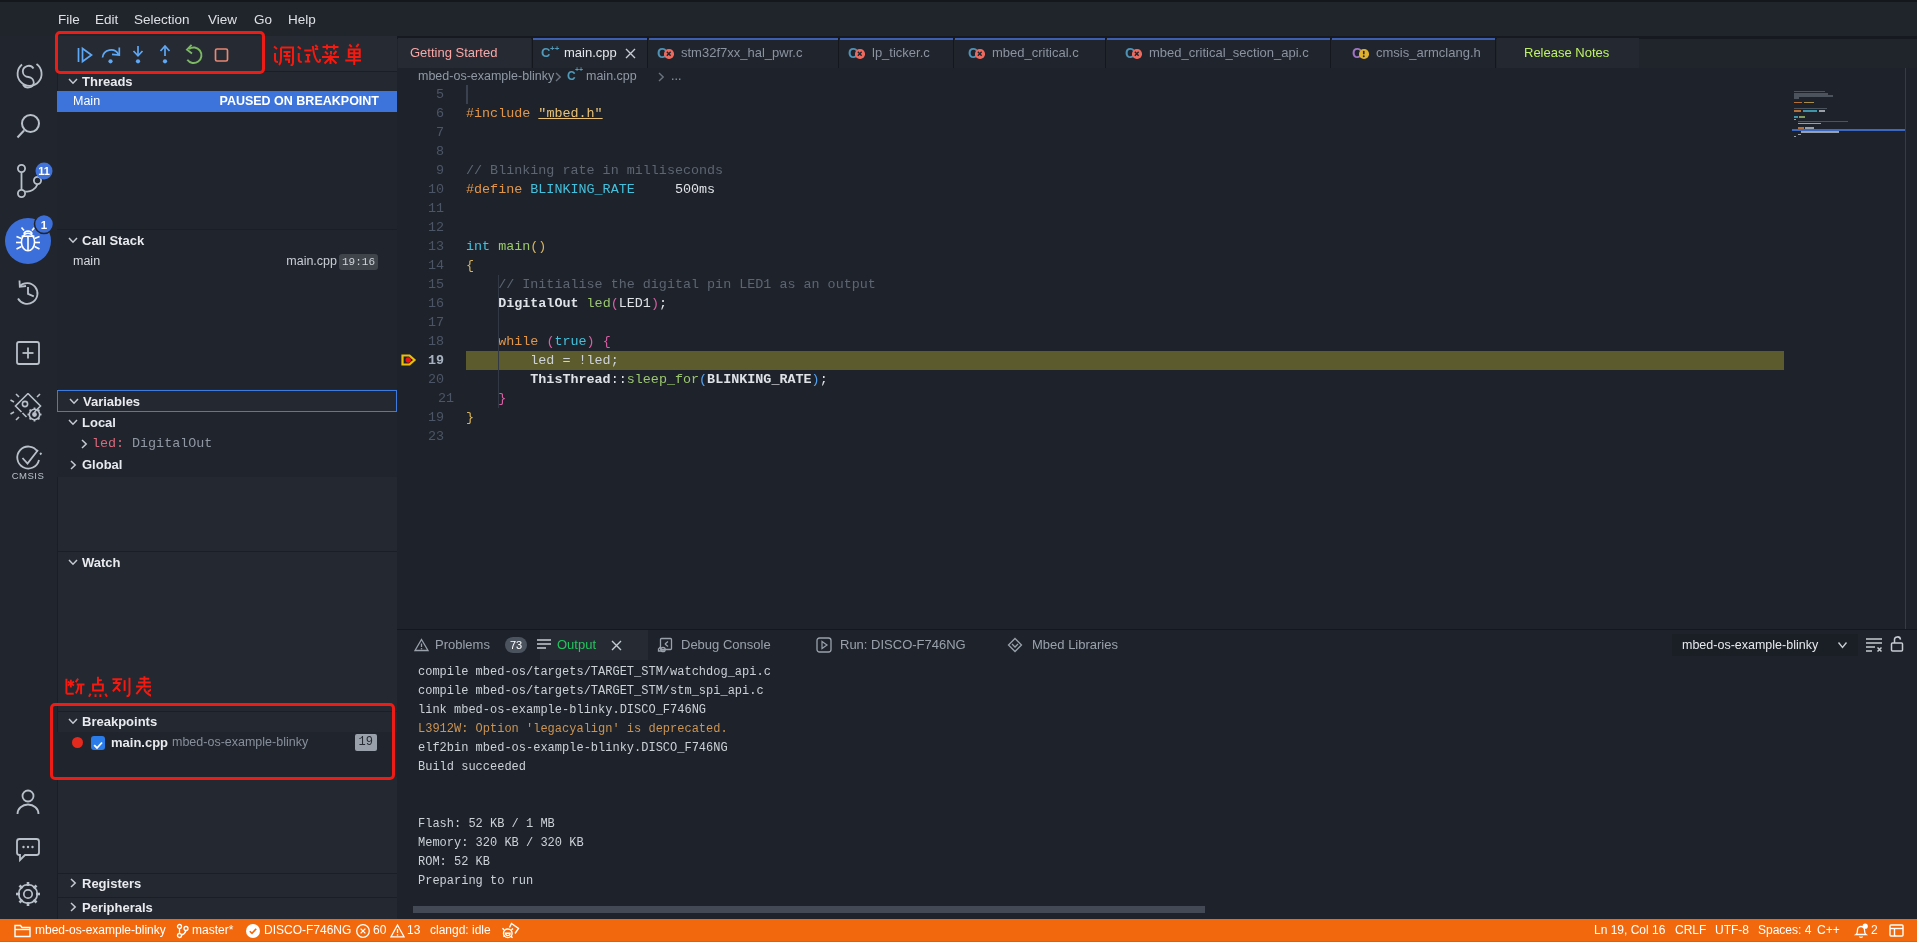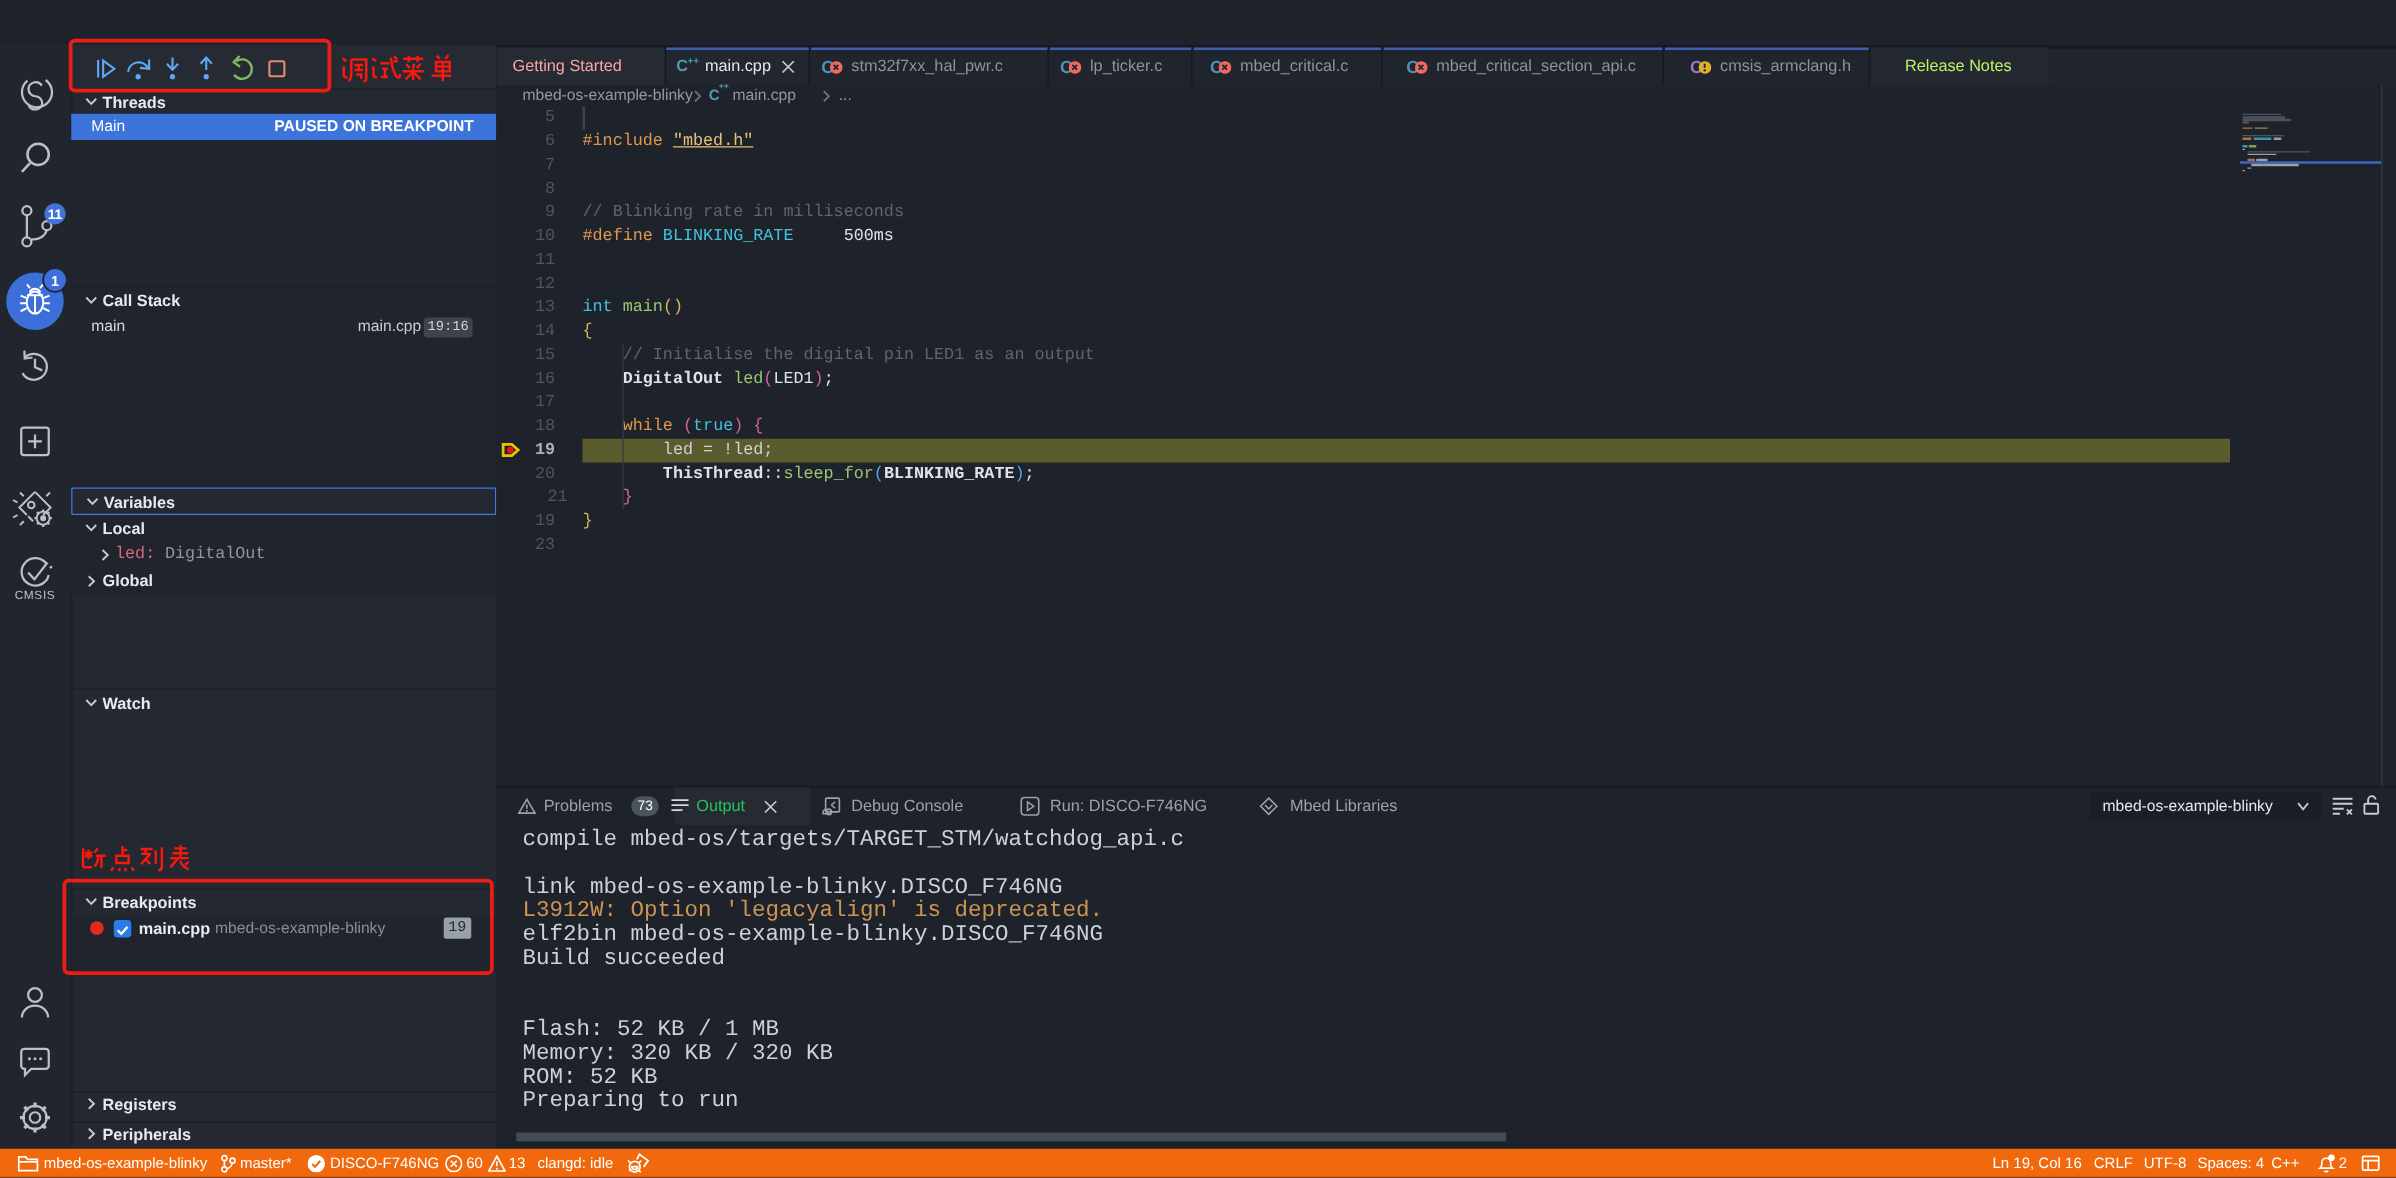--- a/index.html
+++ b/index.html
@@ -41,29 +41,37 @@
   .c-cyan { color:#43c1dd; }
   .c-green { color:#9cc76f; }
   .c-gold { color:#d8b35c; }
   .c-pink { color:#d75fa3; }
   .c-blue { color:#55a2f0; }
   .c-bold { font-weight:bold; }
   .c-dim  { color:#ced3da; }
 
   
   .ptab { position:absolute; top:630px; height:30px; line-height:30px; font-size:13px; color:#9aa1ab; }
-  .out-line { position:absolute; white-space:pre; font-family:"Liberation Mono", monospace; font-size:18px; line-height:19px; height:19px; color:#ccd1d8; }
+  .out-line { position:absolute; white-space:pre; font-family:"Liberation Mono", monospace; font-size:12px; line-height:19px; height:19px; color:#ccd1d8; }
 
   
   .redbox { position:absolute; border:3.5px solid #ed1c16; border-radius:5px; }
 </style>
 </head>
 <body>
 <div id="app">
 
+  <div class="abs" id="titlebar">
+    <span class="menu" style="left:58px;">File</span>
+    <span class="menu" style="left:95px;">Edit</span>
+    <span class="menu" style="left:134px;">Selection</span>
+    <span class="menu" style="left:208px;">View</span>
+    <span class="menu" style="left:254px;">Go</span>
+    <span class="menu" style="left:288px;">Help</span>
+  </div>
 
   <div class="abs" id="activitybar"></div>
   <div class="abs" id="icons-holder">
     <svg class="abs" style="left:0; top:36px;" width="57" height="883" viewBox="0 0 57 883">
 
       <g stroke="#bac0c9" fill="none" stroke-width="1.8">
         <path d="M 22 28.5 A 12 12 0 1 0 36.5 28"></path>
         <path d="M 33.5 32.5 A 5.8 5.8 0 0 0 22.8 35.5 A 5.8 5.8 0 0 0 28.5 41 A 5.8 5.8 0 0 1 33.8 46.8 A 5.8 5.8 0 0 1 23 48.5"></path>
       </g>
 
@@ -522,20 +530,21 @@
         </g>
       </svg>
     <svg class="abs" style="left:1493px; top:600px;" width="14" height="17" viewBox="0 0 14 17">
         <g stroke="#c7ccd3" fill="none" stroke-width="1.5">
           <rect x="1.5" y="7" width="11" height="8" rx="1"></rect>
           <path d="M4.5 7 V 4.2 a 3 3 0 0 1 6 -0.6"></path>
         </g>
       </svg>
 
     <div class="out-line" style="left:21px; top:627px;">compile mbed-os/targets/TARGET_STM/watchdog_api.c</div>
+    <div class="out-line" style="left:21px; top:646px;">compile mbed-os/targets/TARGET_STM/stm_spi_api.c</div>
     <div class="out-line" style="left:21px; top:665px;">link mbed-os-example-blinky.DISCO_F746NG</div>
     <div class="out-line" style="left:21px; top:684px; color:#cc9452;">L3912W: Option 'legacyalign' is deprecated.</div>
     <div class="out-line" style="left:21px; top:703px;">elf2bin mbed-os-example-blinky.DISCO_F746NG</div>
     <div class="out-line" style="left:21px; top:722px;">Build succeeded</div>
     <div class="out-line" style="left:21px; top:779px;">Flash: 52 KB / 1 MB</div>
     <div class="out-line" style="left:21px; top:798px;">Memory: 320 KB / 320 KB</div>
     <div class="out-line" style="left:21px; top:817px;">ROM: 52 KB</div>
     <div class="out-line" style="left:21px; top:836px;">Preparing to run</div>
 
     <div class="abs" style="left:16px; top:870px; width:792px; height:7px; background:#434a55;"></div>

